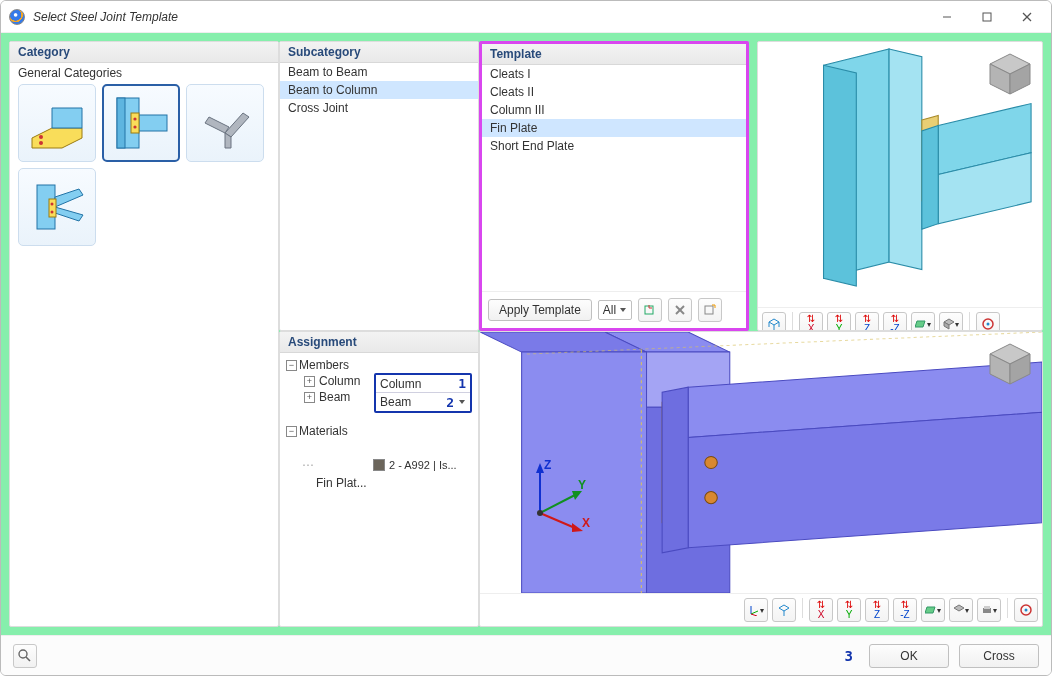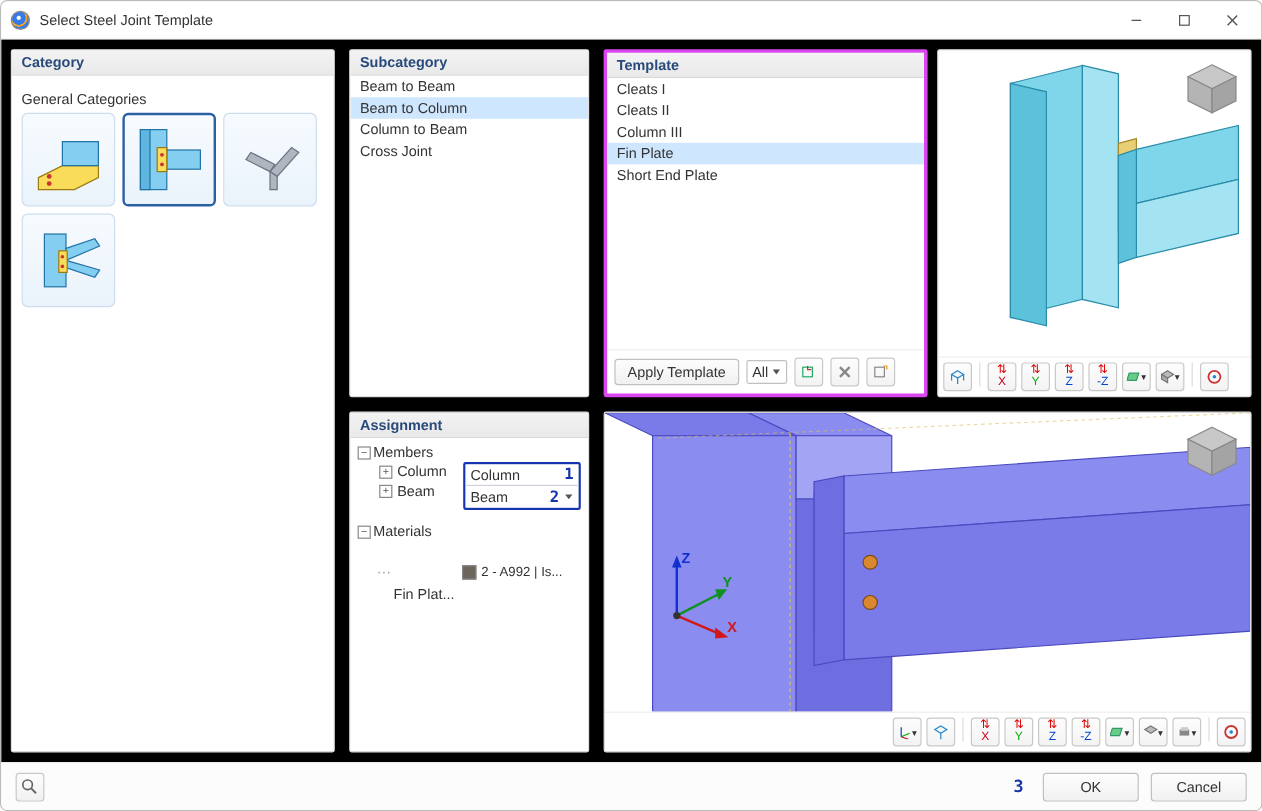--- a/index.html
+++ b/index.html
@@ -25,37 +25,37 @@
     padding: 0 4px 0 8px;
     border-bottom: 1px solid #eee;
   }
   .titlebar .app-icon {
     width: 16px; height: 16px;
     background: radial-gradient(circle at 40% 35%, #fff 0 10%, #357ae8 18% 45%, #f5a623 48% 58%, #357ae8 60% 100%);
     border-radius: 50%;
     margin-right: 8px;
     border: 1px solid #888;
   }
-  .titlebar .title { flex: 1; font-size: 12px; color: #333; }
+  .titlebar .title { flex: 1; font-size: 12px; color: #333; font-style: italic; }
   .winbtn {
     width: 40px; height: 26px;
     display: flex; align-items: center; justify-content: center;
     color: #555;
   }
 
   
   .dialog-body {
     position: absolute;
     top: 32px; left: 0; right: 0; bottom: 40px;
     padding: 8px;
     display: grid;
     grid-template-columns: 270px 200px 1fr;
     grid-template-rows: 290px 1fr;
-    gap: 12px;
-    background: #000000;
+    gap: 0;
+    background: #86efac;
   }
 
   .panel {
     border: 1px solid #ddd;
     border-radius: 2px;
     background: #fff;
     display: flex;
     flex-direction: column;
     overflow: hidden;
   }
@@ -64,21 +64,21 @@
     background: linear-gradient(#f3f3f3, #e9e9e9);
     border-bottom: 1px solid #d8d8d8;
     padding: 3px 8px;
     font-weight: bold;
     color: #284a7a;
     font-size: 12px;
   }
 
   
   .category-panel { grid-column: 1; grid-row: 1 / span 2; }
-  .category-body { padding: 13px 8px; }
+  .category-body { padding: 3px 8px; }
   .subheading { font-size: 12px; color: #333; margin-bottom: 4px; }
   .thumbs { display: flex; flex-wrap: wrap; gap: 6px; }
   .thumb {
     width: 78px; height: 78px;
     border: 1px solid #cde;
     border-radius: 5px;
     background: linear-gradient(#f7fbff, #eaf3fb);
     display: flex; align-items: center; justify-content: center;
     position: relative;
   }
@@ -293,21 +293,20 @@
         </div>
       </div>
     </div>
   </div>
 
   <div class="panel subcat-panel">
     <div class="panel-header">Subcategory</div>
     <div class="listbody">
       <div class="list-item">Beam to Beam</div>
       <div class="list-item selected">Beam to Column</div>
-      <div class="list-item">Column to Beam</div>
       <div class="list-item">Cross Joint</div>
     </div>
   </div>
 
   <div class="template-panel">
     <div class="template-list-wrap">
       <div class="panel-header">Template</div>
       <div class="listbody">
         <div class="list-item">Cleats I</div>
         <div class="list-item">Cleats II</div>
@@ -584,14 +583,14 @@
 <div class="dialog-footer">
   <div class="help-btn">
     <svg width="14" height="14" viewBox="0 0 14 14">
         <circle cx="5" cy="5" r="4" fill="none" stroke="#666" stroke-width="1.4"></circle>
         <line x1="8" y1="8" x2="12" y2="12" stroke="#666" stroke-width="1.6"></line>
       </svg>
   </div>
   <div class="spacer"></div>
   <span class="footer-number">3</span>
   <div class="footer-btn">OK</div>
-  <div class="footer-btn">Cancel</div>
+  <div class="footer-btn">Cross</div>
 </div>
 
 </body></html>

